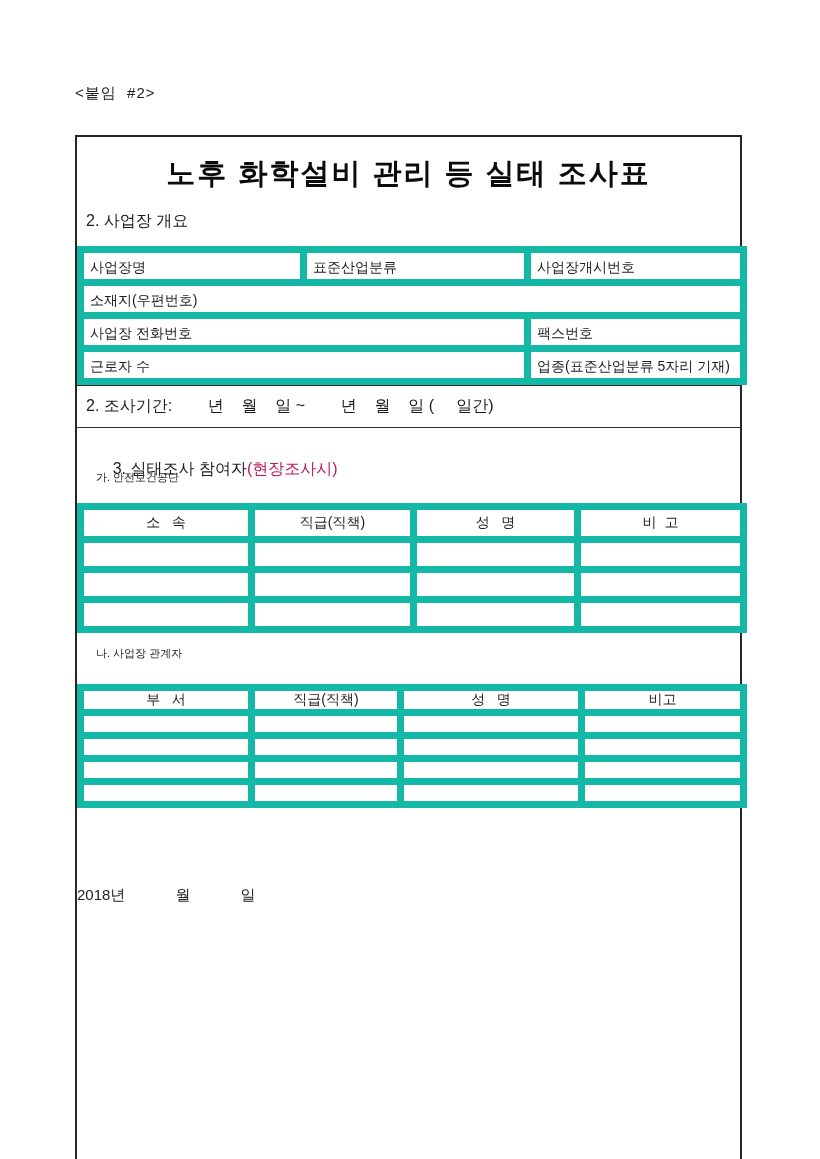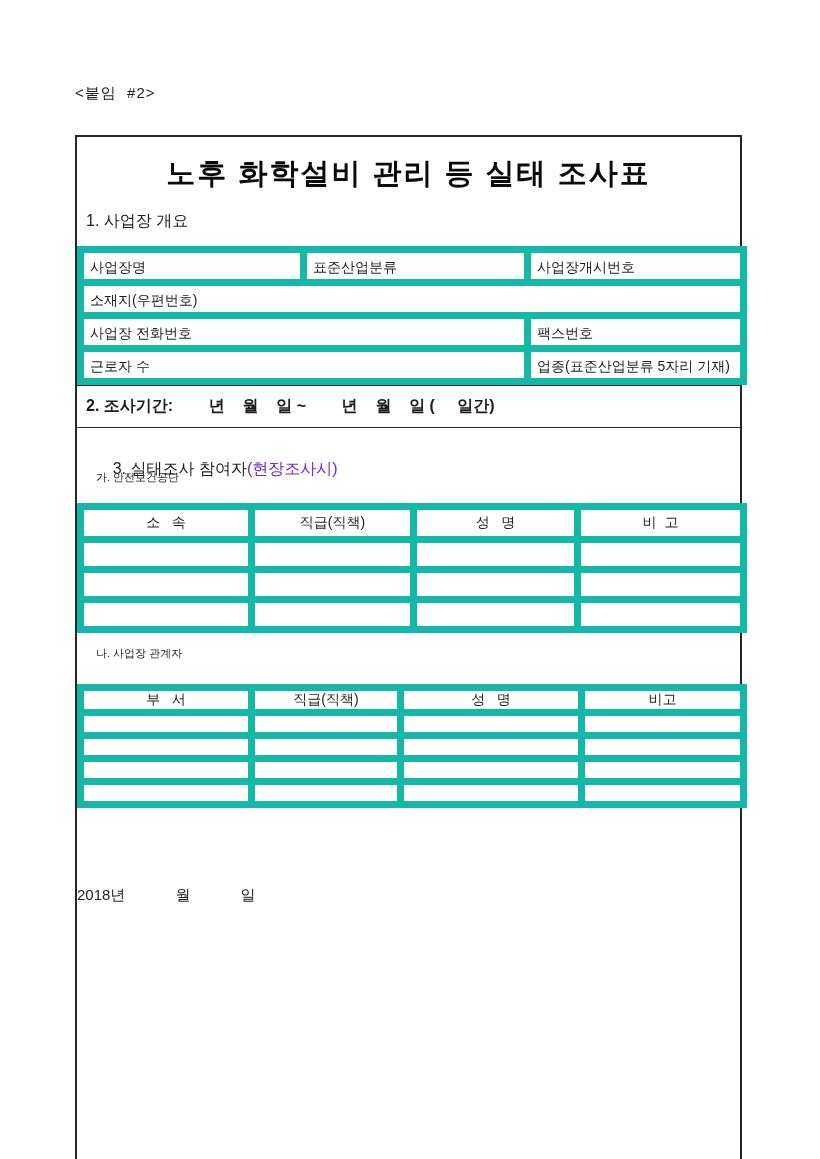--- a/index.html
+++ b/index.html
@@ -55,25 +55,24 @@
   }
 
   .period-band {
     border-top:1px solid #2e2e2e;
     border-bottom:1px solid #2e2e2e;
     height:43px;
     display:flex; align-items:center;
     padding-left:9px;
     font-size:16px;
     white-space:pre;
-    font-weight:bold;
   }
 
   .sec3-heading { margin-top:13px; height:21px; }
-  .note-blue { color:#6d28d9; }
+  .note-blue { color:#be185d; }
   .sub-heading {
     font-size:11px; padding-left:19px; white-space:pre;
   }
   .sub-a-heading { margin-top:8px; height:21px; }
   .sub-b-heading { margin-top:13px; height:22px; }
 
   .tbl-participants { margin-top:12px; }
   .tbl-participants th {
     text-align:center; vertical-align:middle; font-size:14px;
   }
@@ -94,21 +93,21 @@
 <body>
 
 <div class="page">
 
   <div class="attachment-note">&lt;붙임  #2&gt;</div>
 
   <div class="outer-box">
 
     <div class="doc-title">노후 화학설비 관리 등 실태 조사표</div>
 
-    <div class="sec-heading sec1-heading">1. 사업장 개요</div>
+    <div class="sec-heading sec1-heading">2. 사업장 개요</div>
 
     <table class="tbl-overview">
       <colgroup>
         <col style="width:223px">
           <col style="width:112px">
           <col style="width:112px">
           <col style="width:216px">
       </colgroup>
       <tbody>
           <tr>

